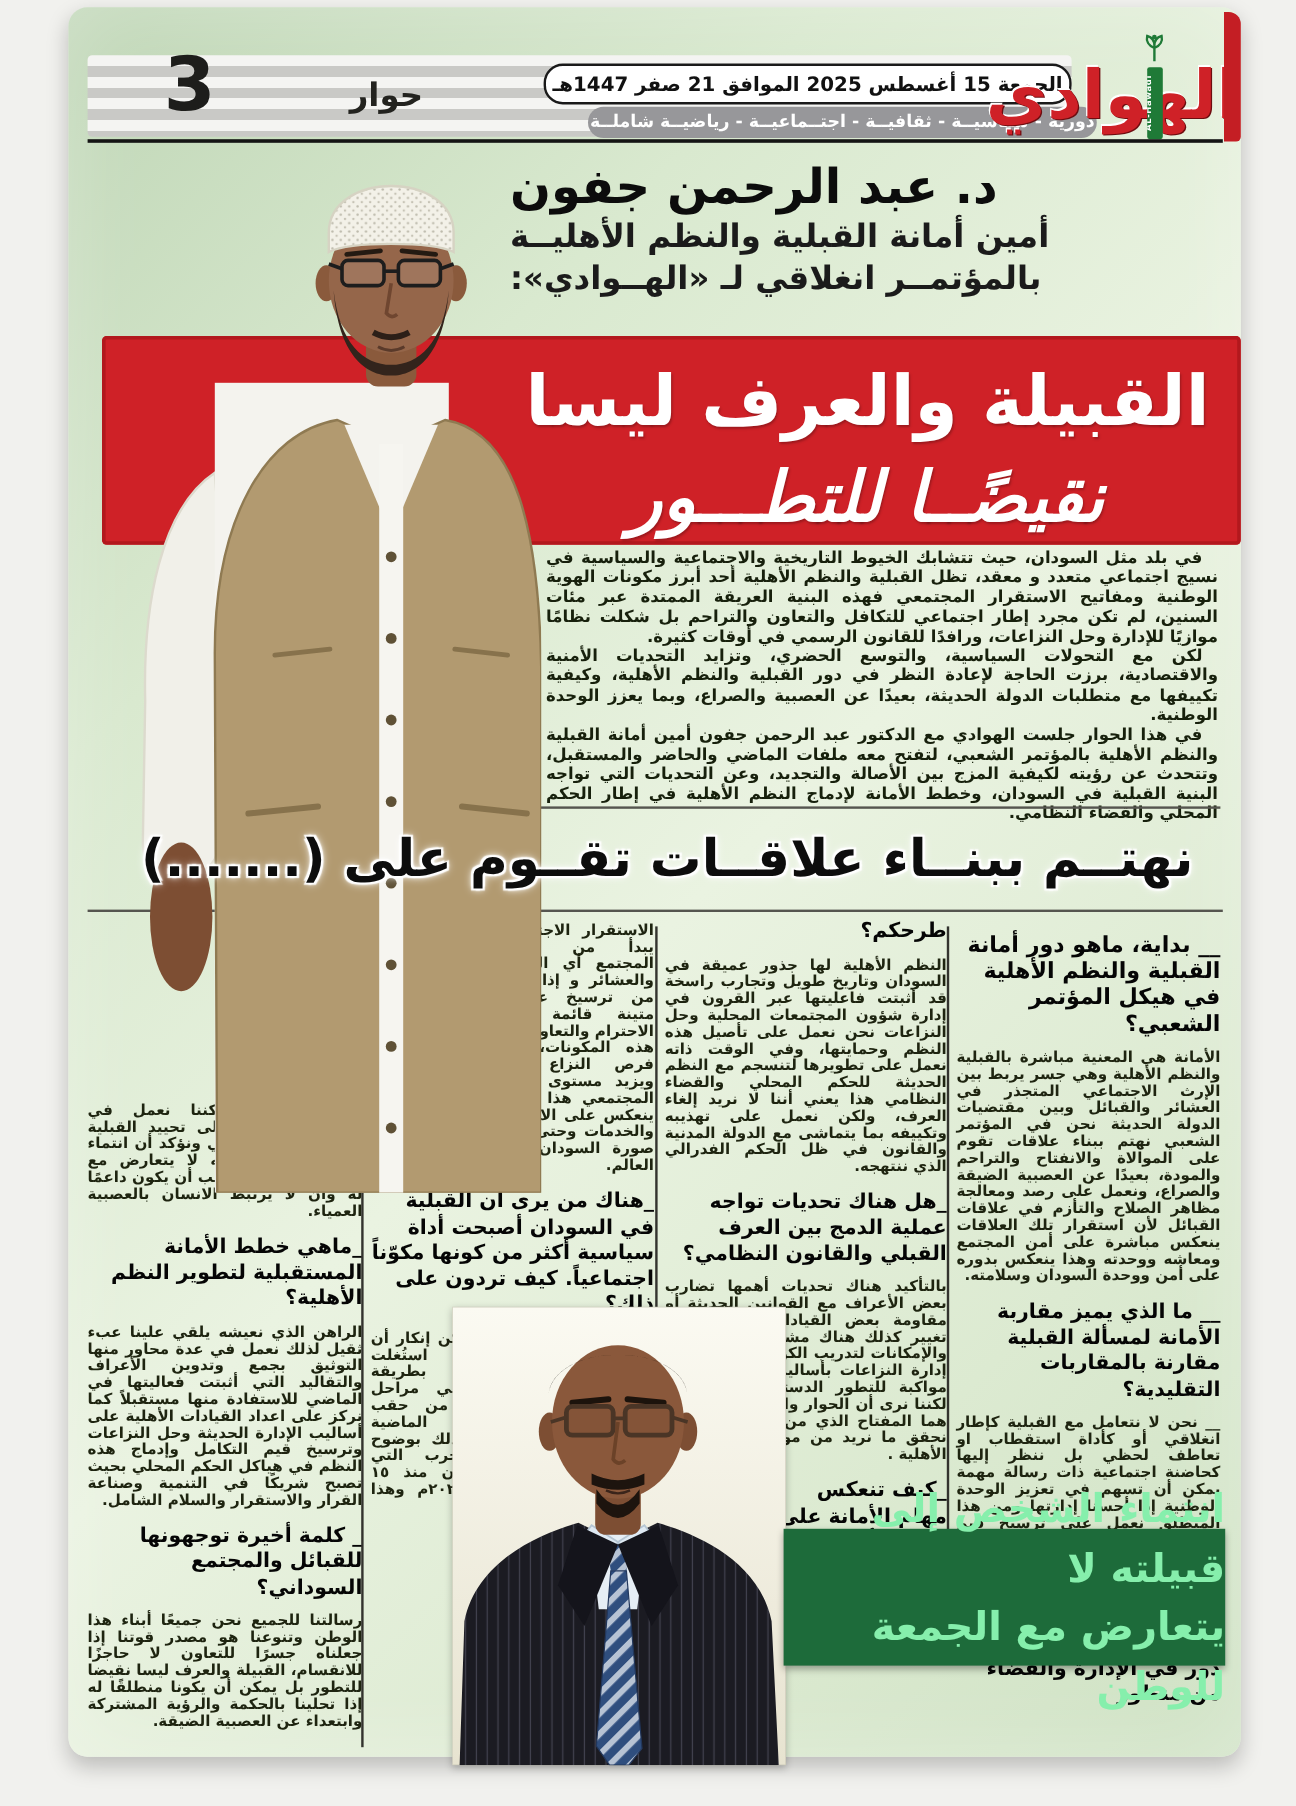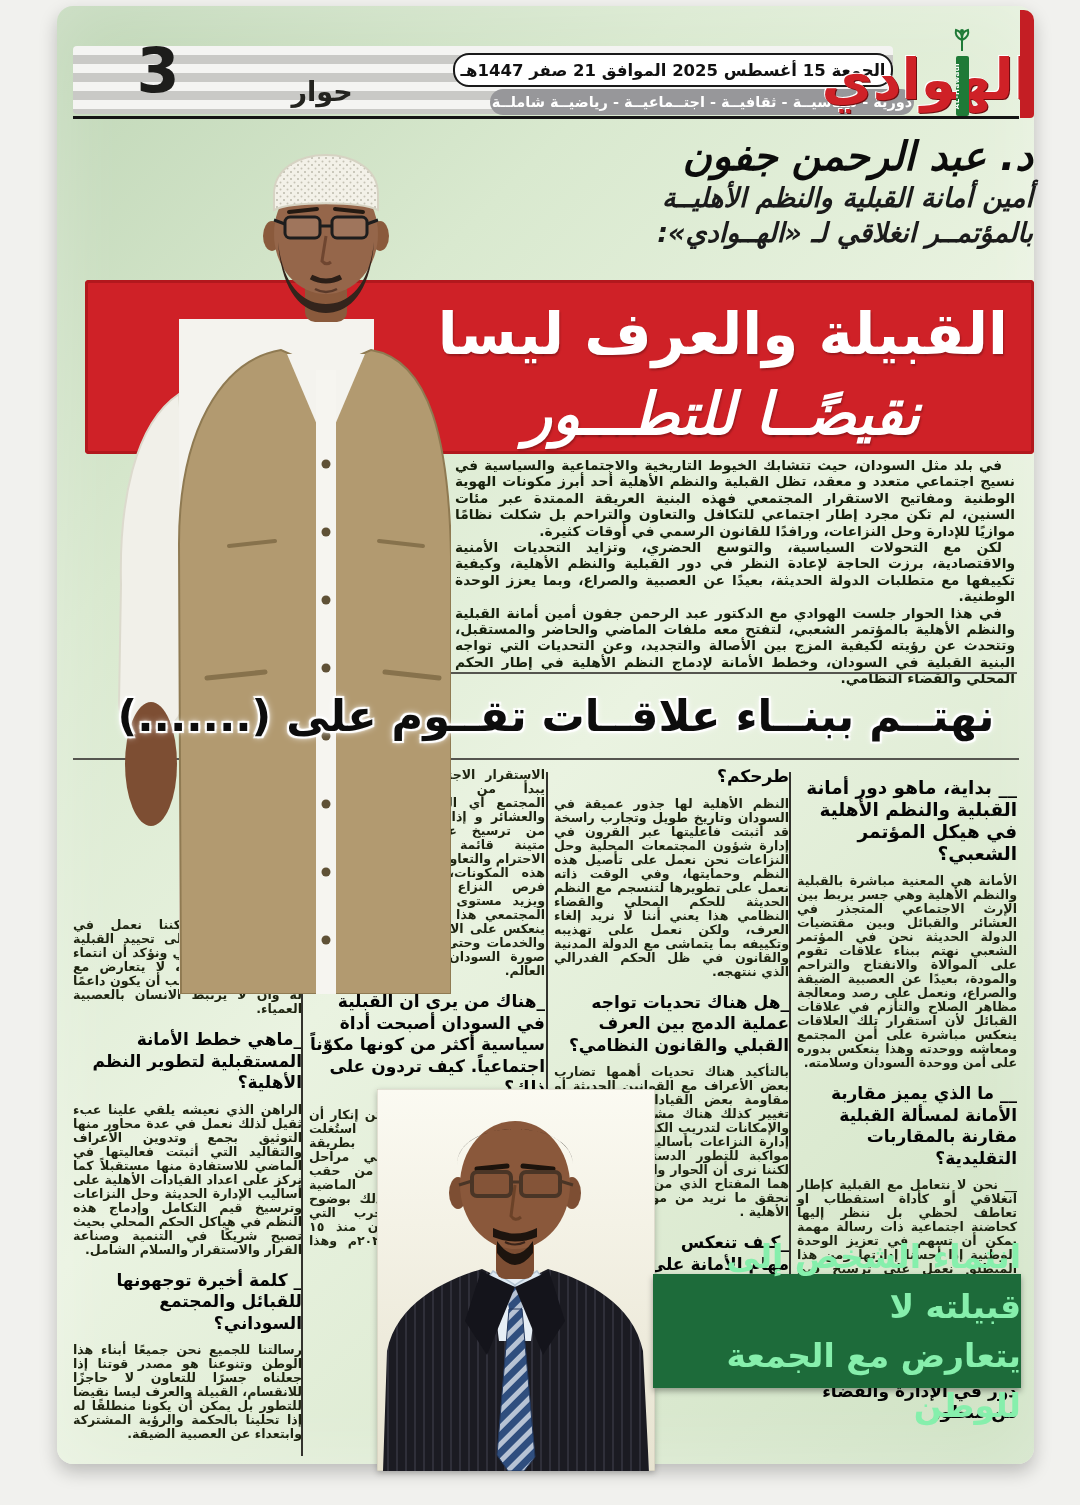--- a/index.html
+++ b/index.html
@@ -14,38 +14,38 @@
     border-radius:16px;box-shadow:0 8px 18px rgba(0,0,0,.22), inset 0 0 70px rgba(255,255,255,.30);
   }
   .abs{position:absolute;}
   
   .hdr-stripes{left:16px;top:40px;width:820px;height:68px;
     background:repeating-linear-gradient(180deg,#f4f4f2 0 9px,#c9c9c6 9px 18px);
     border-radius:4px;z-index:5;}
   .page-num{left:46px;top:34px;width:110px;text-align:center;font-size:62px;font-weight:bold;
     color:#1d1d1b;z-index:6;line-height:1;}
   .section-name{left:200px;top:58px;width:130px;text-align:center;font-size:27px;font-weight:bold;
-    color:#23231f;z-index:6;margin-top:12px;}
+    color:#23231f;z-index:6;}
   .date-pill{left:396px;top:47px;width:436px;height:30px;background:#fff;border:2.5px solid #1a1a1a;
     border-radius:16px;z-index:6;display:flex;align-items:center;justify-content:center;
     font-size:16.5px;font-weight:bold;color:#111;}
   .tag-pill{left:402px;top:83px;width:424px;height:26px;background:#97979a;border-radius:13px;z-index:6;
     display:flex;align-items:center;justify-content:center;font-size:14.5px;font-weight:bold;color:#fff;margin-left:31px;}
   .logo{left:828px;top:24px;width:150px;height:88px;z-index:6;}
   .logo-text{position:absolute;right:2px;top:22px;font-size:56px;line-height:1;font-weight:bold;
     color:#cf2127;text-shadow:1px 1px 0 #6d0d10,-1px -1px 0 #fff;letter-spacing:-2px;}
   .logo-strip-green{position:absolute;right:66px;top:26px;width:13px;height:60px;background:#1f7a37;
     border-radius:2px;overflow:hidden;}
   .logo-strip-green span{position:absolute;left:-22px;top:26px;transform:rotate(-90deg);
     font-size:7px;color:#fff;font-weight:bold;letter-spacing:.5px;white-space:nowrap;}
   .logo-emblem{position:absolute;right:62px;top:-2px;}
   .logo-edge{left:963px;top:4px;width:14px;height:108px;background:#c41e24;border-radius:0 10px 4px 0;z-index:6;}
   .hdr-rule{left:16px;top:110px;width:946px;height:3px;background:#141414;z-index:6;}
   
-  .name-block{left:398px;top:126px;width:578px;text-align:right;z-index:2;font-style:italic;}
+  .name-block{left:368px;top:126px;width:578px;text-align:left;z-index:2;}
   .int-name{font-size:40px;font-weight:bold;color:#0c0c0c;line-height:1.2;}
   .int-role{font-size:27px;font-weight:bold;color:#1b1b1b;line-height:1.3;}
   
   .red-banner{left:28px;top:274px;width:932px;height:174px;background:#cf2127;border-radius:4px;
     box-shadow:inset 0 0 0 3px #b2181d;z-index:1;padding-left:17px;}
   .red-banner .hl{position:absolute;right:26px;top:14px;text-align:right;color:#fff;font-weight:bold;
     font-size:58px;line-height:1.38;text-shadow:1px 2px 2px rgba(0,0,0,.25);}
   .red-banner .hl2{display:block;margin-right:88px;font-style:italic;}
   
   .intro{left:398px;top:451px;width:560px;z-index:2;font-size:13.8px;line-height:16.4px;

